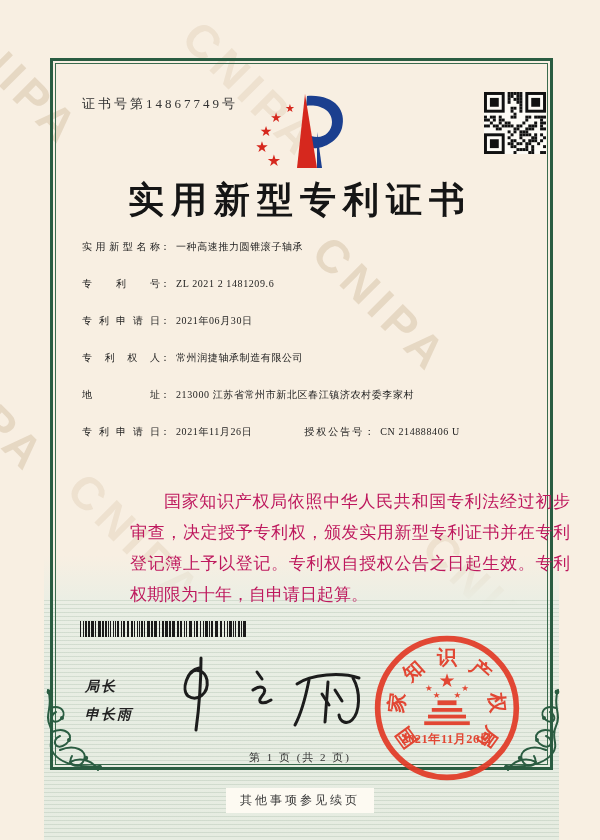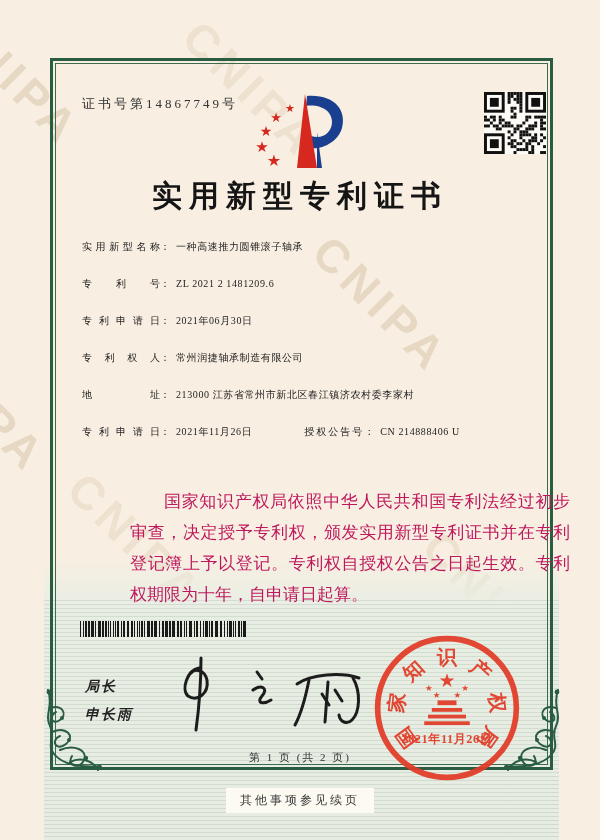--- a/index.html
+++ b/index.html
@@ -36,21 +36,21 @@
   }
   .content{position:absolute;left:0;top:0;width:600px;height:692px;z-index:2;}
 
   .cert-no{position:absolute;left:82px;top:95px;font-size:13px;letter-spacing:3px;color:#333;}
 
   .logo{position:absolute;left:250px;top:90px;width:100px;height:84px;}
   .qr{position:absolute;left:484px;top:92px;width:62px;height:62px;background:#fdfbf6;}
 
   .title{
     position:absolute;left:0;top:176px;width:600px;text-align:center;
-    font-size:30px;font-weight:bold;letter-spacing:7px;color:#151515;
+    font-size:36px;font-weight:bold;letter-spacing:7px;color:#151515;
   }
 
   .fields{position:absolute;left:82px;top:240px;width:450px;font-size:10px;color:#222;}
   .frow{height:14px;line-height:14px;margin-bottom:23px;white-space:nowrap;}
   .flabel{
     display:inline-block;width:78px;vertical-align:top;
     text-align:justify;text-align-last:justify;letter-spacing:0;
   }
   .fcolon{display:inline-block;margin-right:6px;}
   .fvalue{letter-spacing:0.6px;}

